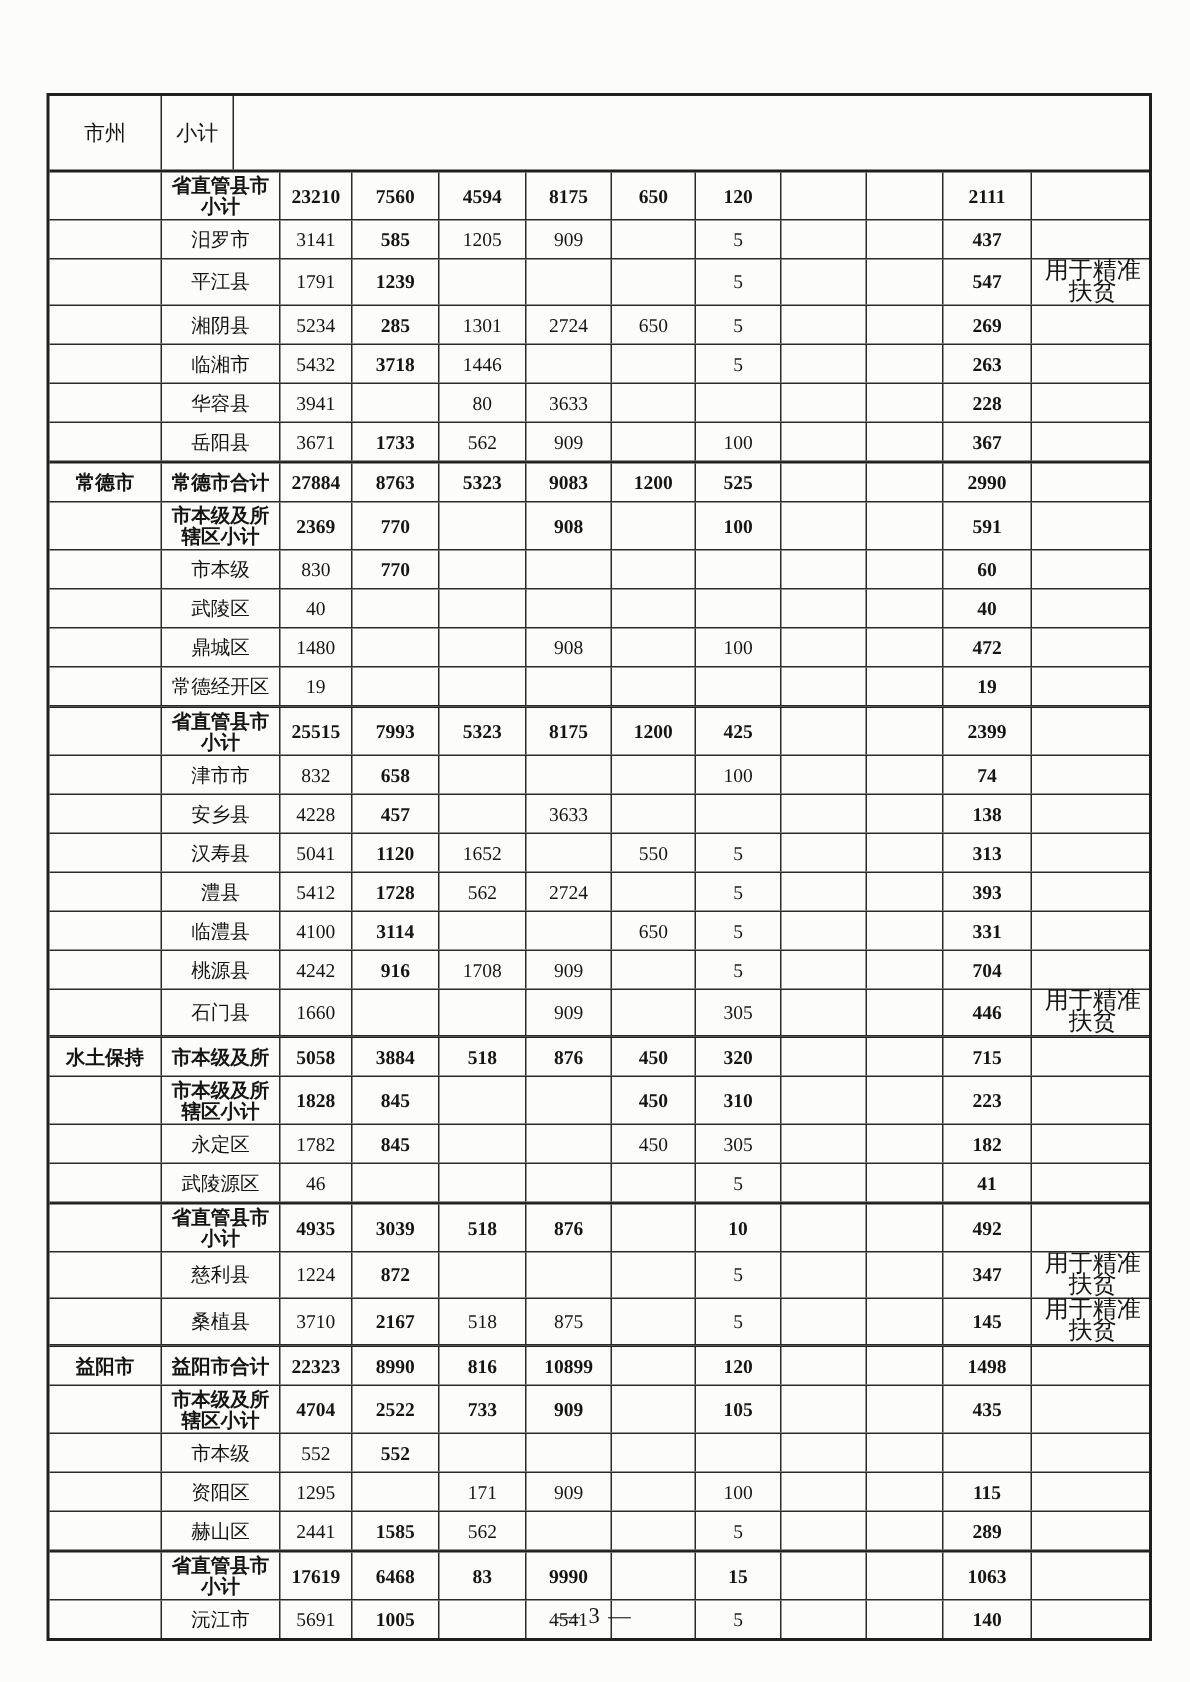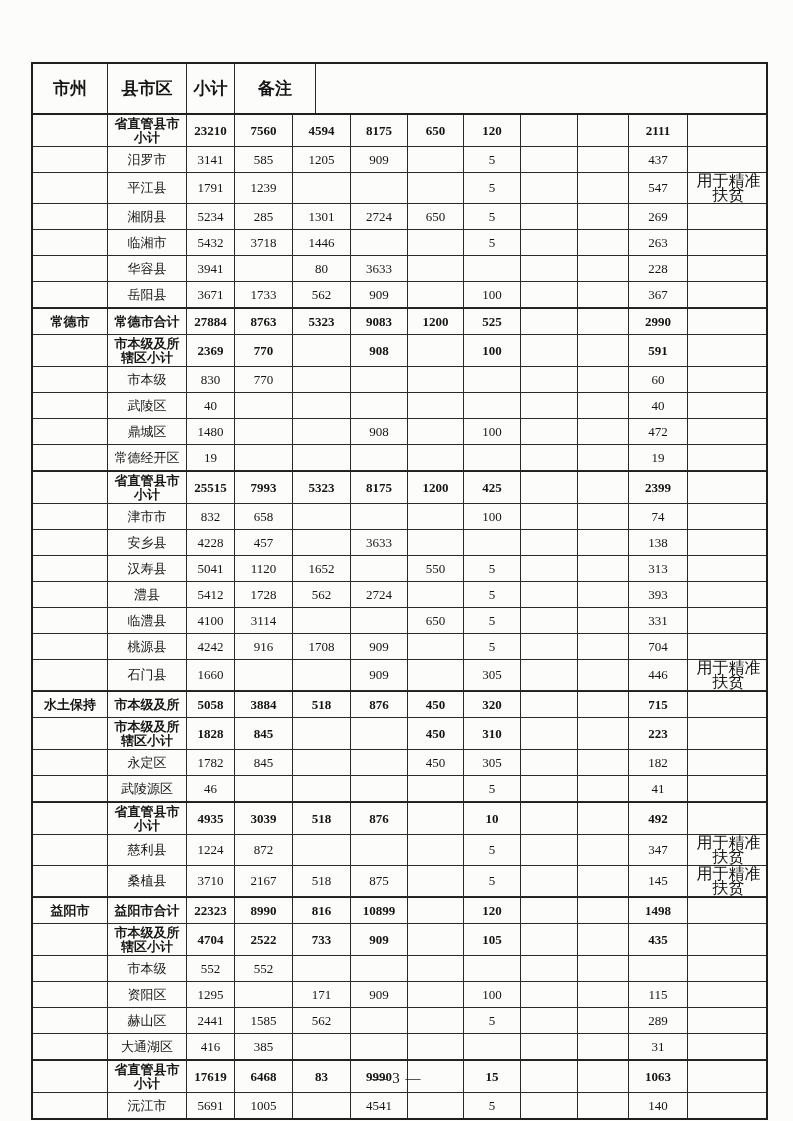--- a/index.html
+++ b/index.html
@@ -25,30 +25,30 @@
   .cell{
     box-sizing:border-box;border-right:1px solid #2a2a2a;
     display:flex;align-items:center;justify-content:center;
     text-align:center;font-size:13px;line-height:14px;
     padding:1px 2px;white-space:pre-line;
   }
   .cell:last-child{border-right:none;}
   .row.bold .cell{font-weight:bold;}
   
   .c0{flex:0 0 75px;}  .c1{flex:0 0 79px;}  .c2{flex:0 0 48px;}
-  .c3{flex:0 0 58px;}  .c4{flex:0 0 58px;}  .c5{flex:0 0 57px;}
+  .c3{flex:0 0 58px;font-weight:bold;}  .c4{flex:0 0 58px;}  .c5{flex:0 0 57px;}
   .c6{flex:0 0 56px;}  .c7{flex:0 0 57px;}  .c8{flex:0 0 57px;}
-  .c9{flex:0 0 51px;}  .c10{flex:0 0 59px;} .c11{flex:0 0 81px;}
+  .c9{flex:0 0 51px;}  .c10{flex:0 0 59px;font-weight:bold;} .c11{flex:0 0 81px;}
   .remark-cell{font-size:16px;}
   
   .thead{display:flex;border-bottom:1.5px solid #1f1f1f;height:49px;}
   .thead .hcell{
     box-sizing:border-box;border-right:1px solid #2a2a2a;
     display:flex;align-items:center;justify-content:center;
-    font-weight:bold;font-size:17px;text-align:center;
+    font-weight:normal;font-size:14px;text-align:center;
   }
   .hgroup{flex:0 0 453px;display:flex;flex-direction:column;box-sizing:border-box;border-right:1px solid #2a2a2a;}
   .hstrip{height:11px;}
   .hrow{flex:1;display:flex;border-top:1.5px solid #1f1f1f;}
   .hrow .hacell{
     box-sizing:border-box;border-right:1px solid #2a2a2a;
     display:flex;align-items:center;justify-content:center;
     font-weight:bold;font-size:12.5px;line-height:15px;
     text-align:center;white-space:pre-line;
   }
@@ -64,23 +64,21 @@
 </style>
 </head>
 <body>
 
 <div class="page">
 
   <div class="tbl">
 
     <div class="thead">
       <div class="hcell c0">市州</div>
-      <div class="hcell c1">县市区</div>
       <div class="hcell c2">小计</div>
-      <div class="hcell c11">备注</div>
     </div>
 
     <div id="table-body">
         <div class="row bold tall thick">
           <div class="cell c0"></div>
           <div class="cell c1">省直管县市
 小计</div>
           <div class="cell c2">23210</div>
           <div class="cell c3">7560</div>
           <div class="cell c4">4594</div>
@@ -538,34 +536,20 @@
           <div class="cell c3">1585</div>
           <div class="cell c4">562</div>
           <div class="cell c5"></div>
           <div class="cell c6"></div>
           <div class="cell c7">5</div>
           <div class="cell c8"></div>
           <div class="cell c9"></div>
           <div class="cell c10">289</div>
           <div class="cell c11 remark-cell"></div>
         </div>
-        <div class="row">
-          <div class="cell c0"></div>
-          <div class="cell c1">大通湖区</div>
-          <div class="cell c2">416</div>
-          <div class="cell c3">385</div>
-          <div class="cell c4"></div>
-          <div class="cell c5"></div>
-          <div class="cell c6"></div>
-          <div class="cell c7"></div>
-          <div class="cell c8"></div>
-          <div class="cell c9"></div>
-          <div class="cell c10">31</div>
-          <div class="cell c11 remark-cell"></div>
-        </div>
         <div class="row bold tall thick">
           <div class="cell c0"></div>
           <div class="cell c1">省直管县市
 小计</div>
           <div class="cell c2">17619</div>
           <div class="cell c3">6468</div>
           <div class="cell c4">83</div>
           <div class="cell c5">9990</div>
           <div class="cell c6"></div>
           <div class="cell c7">15</div>

